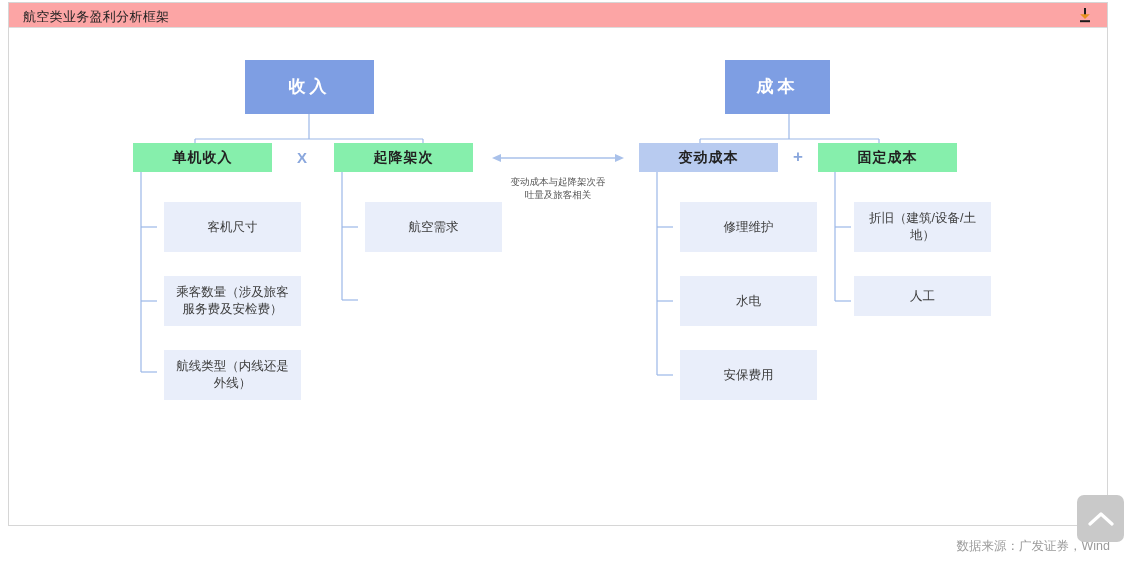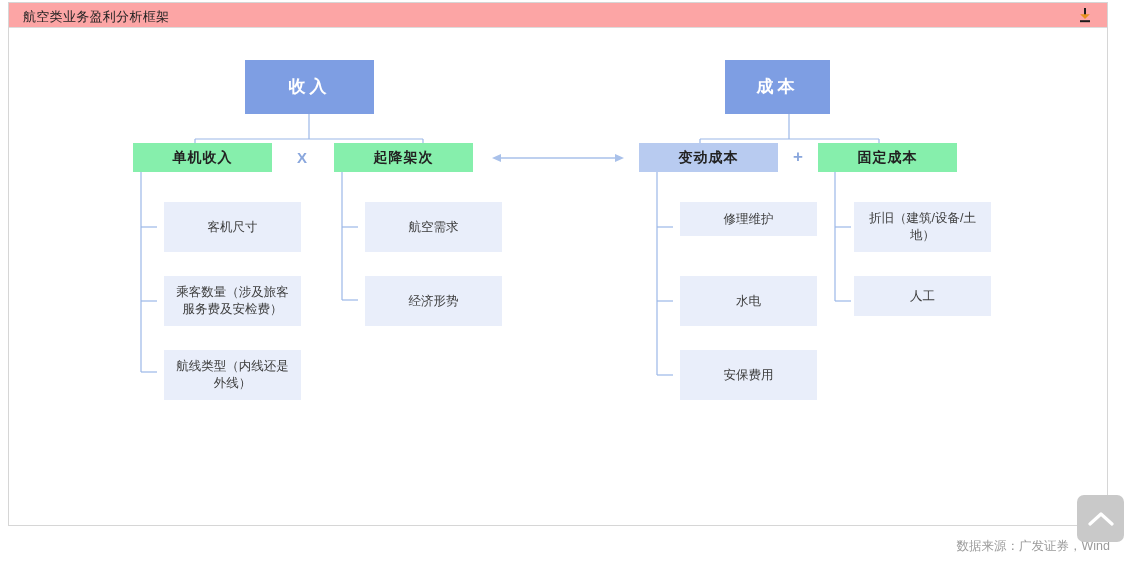--- a/index.html
+++ b/index.html
@@ -176,42 +176,43 @@
     <div class="node lvl3" style="left:155px;top:247px;width:137px;height:50px;">
       <span>乘客数量（涉及旅客服务费及安检费）</span>
     </div>
     <div class="node lvl3" style="left:155px;top:321px;width:137px;height:50px;">
       <span>航线类型（内线还是外线）</span>
     </div>
 
     <div class="node lvl3" style="left:356px;top:173px;width:137px;height:50px;">
       <span>航空需求</span>
     </div>
-    <div class="node lvl3" style="left:356px;top:247px;width:137px;height:50px;">
-      <span>经济形势</span>
-    </div>
-
+
+    <div id="arrow-note" style="left:479px;top:147px;">
+      <div>变动成本与起降架次吞</div>
+      <div>吐量及旅客相关</div>
+    </div>
 
     <div class="node lvl1" style="left:716px;top:31px;width:105px;height:54px;">
       <span>成本</span>
     </div>
 
     <div class="node lvl2 blue" style="left:630px;top:114px;width:139px;height:29px;">
       <span>变动成本</span>
     </div>
 
     <div class="op plus" style="left:778px;top:117px;width:22px;height:22px;">
       <span>+</span>
     </div>
 
     <div class="node lvl2 orange" style="left:809px;top:114px;width:139px;height:29px;">
       <span>固定成本</span>
     </div>
 
-    <div class="node lvl3" style="left:671px;top:173px;width:137px;height:34px;">
+    <div class="node lvl3" style="left:671px;top:173px;width:137px;height:50px;">
       <span>修理维护</span>
     </div>
     <div class="node lvl3" style="left:671px;top:247px;width:137px;height:50px;">
       <span>水电</span>
     </div>
     <div class="node lvl3" style="left:671px;top:321px;width:137px;height:50px;">
       <span>安保费用</span>
     </div>
 
     <div class="node lvl3" style="left:845px;top:173px;width:137px;height:50px;">

